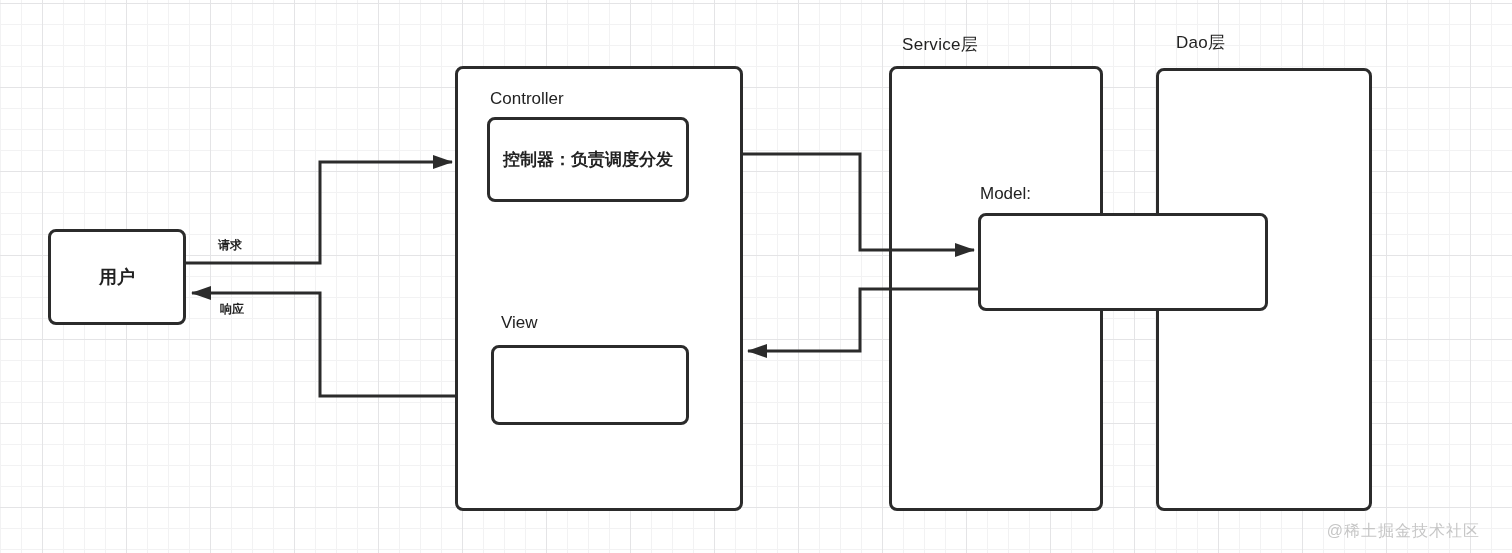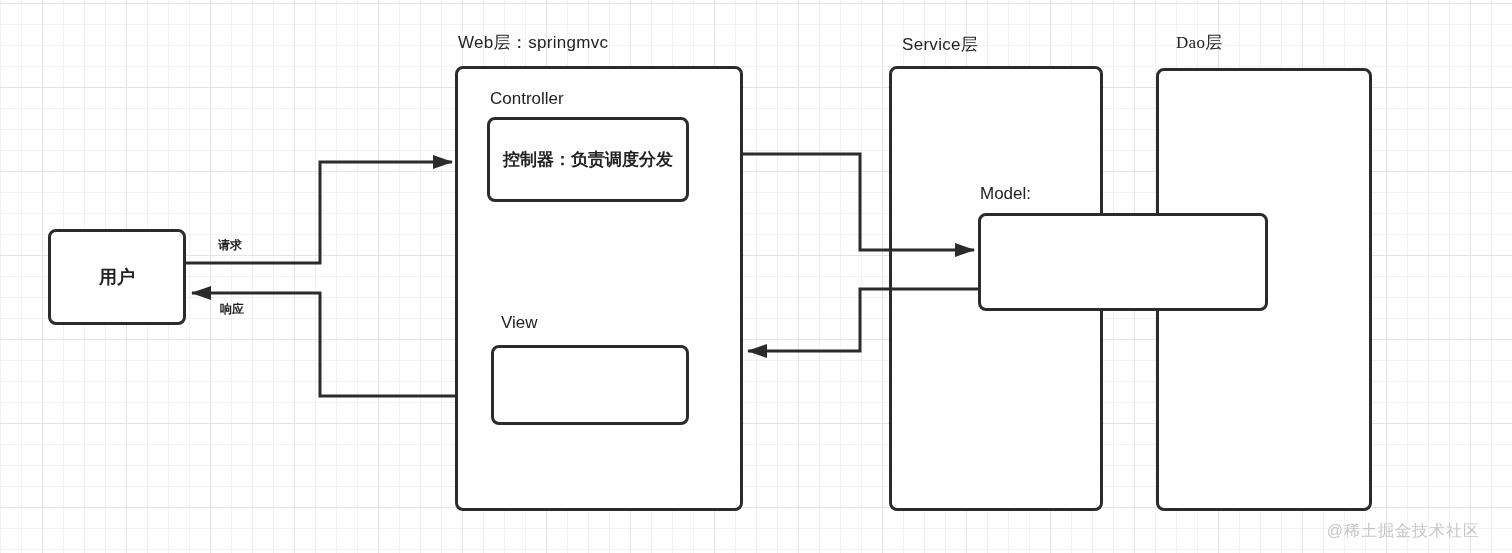--- a/index.html
+++ b/index.html
@@ -73,23 +73,22 @@
     color: #c6c6c6;
     font-weight: 400;
     letter-spacing: 1px;
   }
 </style>
 </head>
 <body>
 
 <div class="canvas">
 
-  <div class="label layer-title" style="left:458px; top:31px;">Web层：springmvc</div>
   <div class="label layer-title" style="left:902px; top:33px;">Service层</div>
-  <div class="label layer-title" style="left:1176px; top:31px;font-family:Liberation Serif, serif;">Dao层</div>
+  <div class="label layer-title" style="left:1176px; top:31px;">Dao层</div>
 
   <div class="node" style="left:455px; top:66px; width:288px; height:445px;"></div>
   <div class="node" style="left:889px; top:66px; width:214px; height:445px;"></div>
   <div class="node" style="left:1156px; top:68px; width:216px; height:443px;"></div>
 
   <div class="node" style="left:48px; top:229px; width:138px; height:96px;"></div>
   <div class="node-text" style="left:48px; top:229px; width:138px; height:96px; font-size:18px;border-radius:21px;">用户</div>
 
   <div class="label inner-heading" style="left:490px; top:89px;">Controller</div>
   <div class="node" style="left:487px; top:117px; width:202px; height:85px;"></div>

